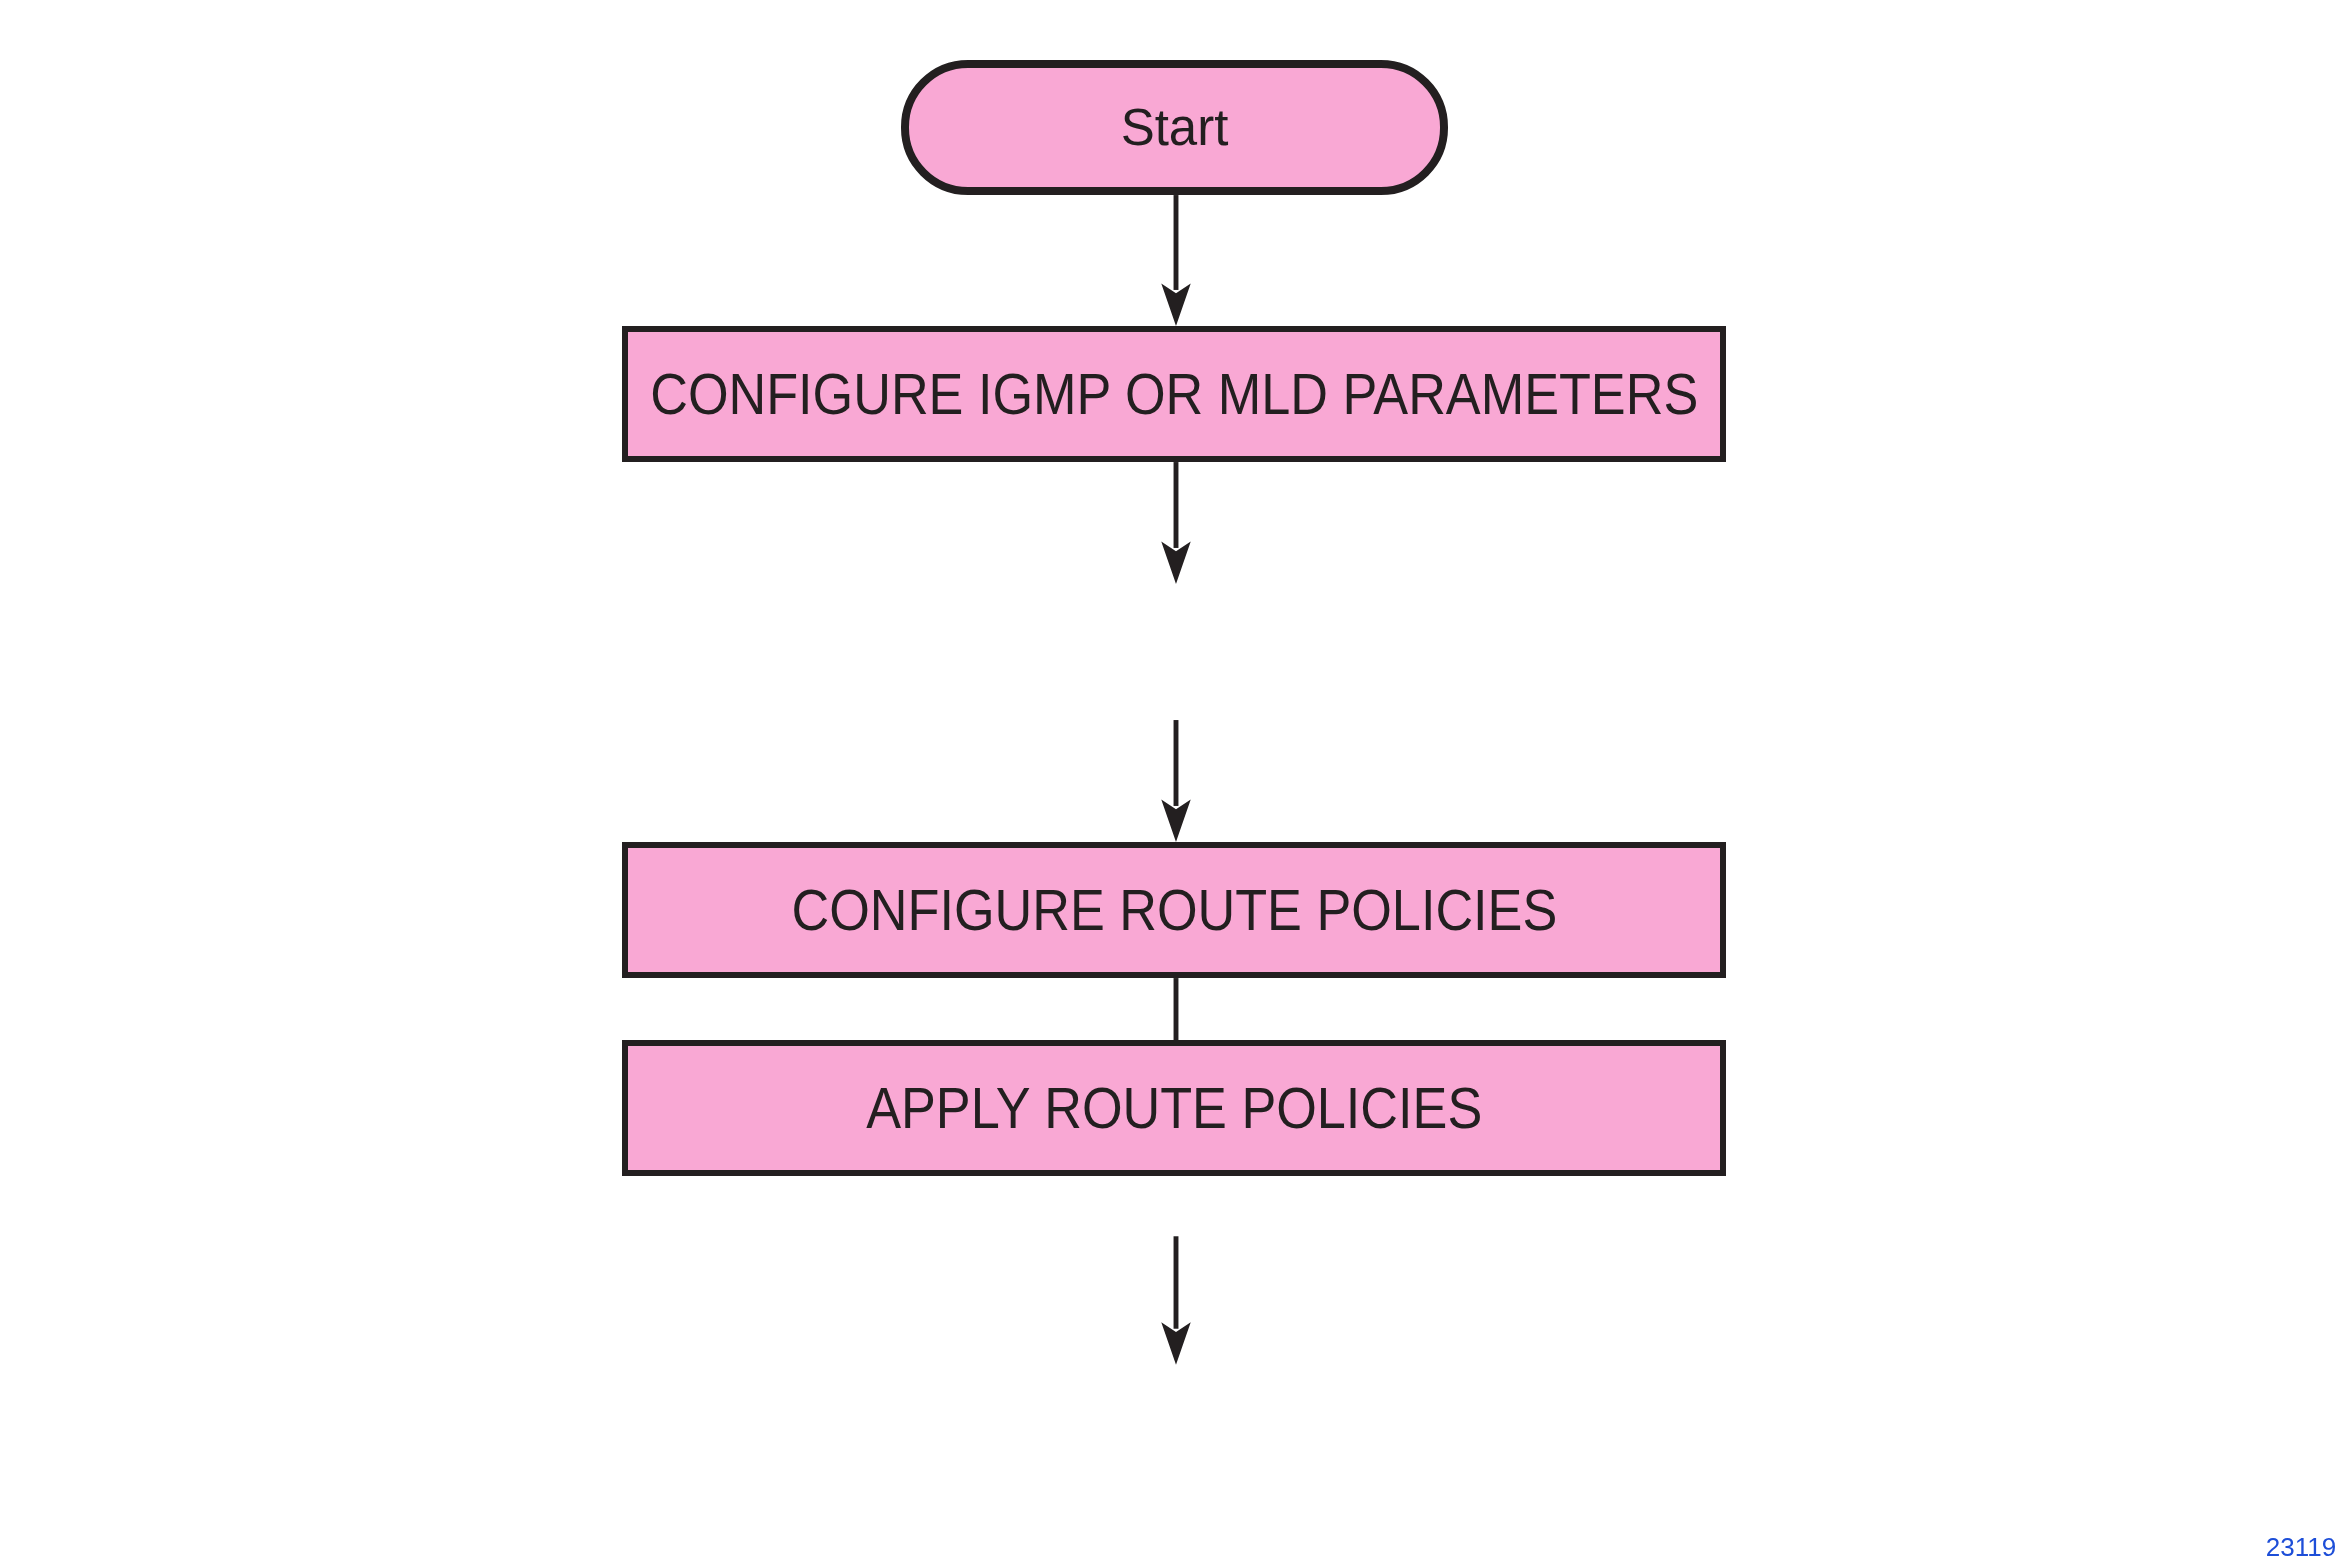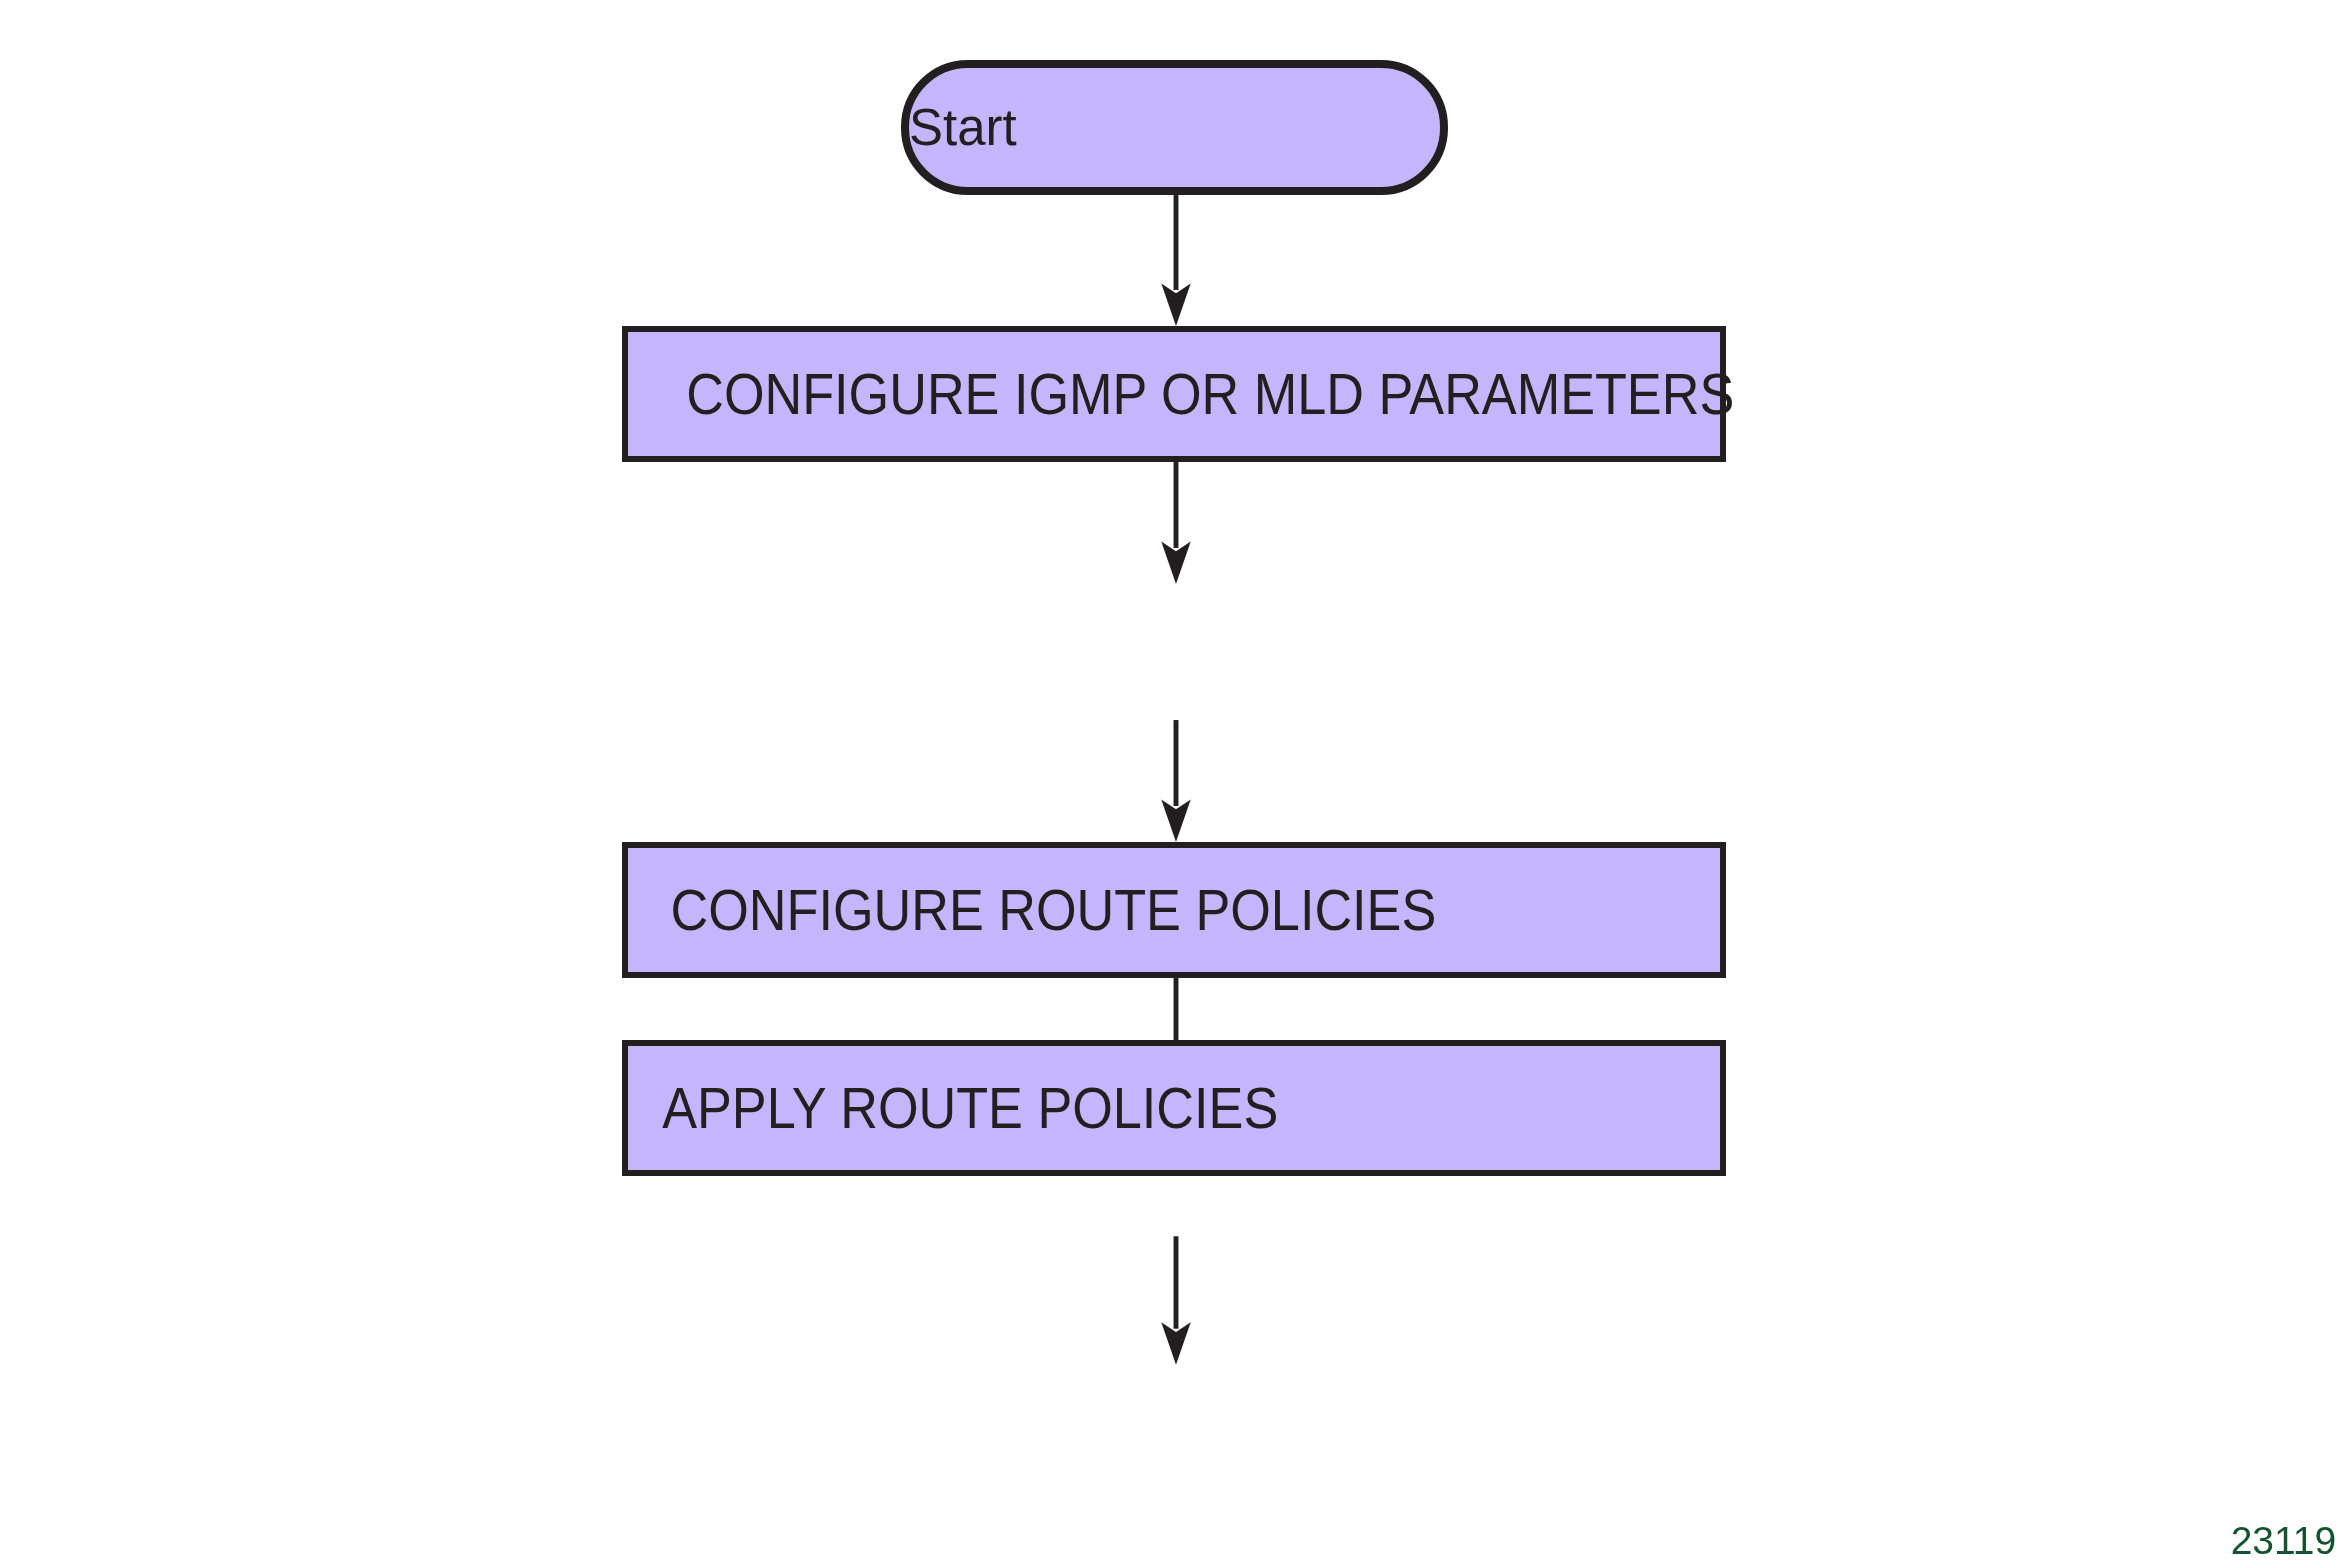--- a/index.html
+++ b/index.html
@@ -13,24 +13,24 @@
   }
   .canvas {
     position: absolute;
     left: 0; top: 0;
     width: 2342px; height: 1567px;
     background: #ffffff;
   }
   .node {
     position: absolute;
     box-sizing: border-box;
-    background: #c4b5fd;
+    background: #f9a8d4;
     display: flex;
     align-items: center;
-    justify-content: flex-start;
+    justify-content: center;
     color: #231f20;
   }
   .terminator {
     left: 901px;
     width: 547px;
     height: 135px;
     border: 8.2px solid #231f20;
     border-radius: 67px;
   }
   .process {
@@ -67,23 +67,23 @@
   }
   .arrow-1 { top: 195px;  height: 131px; }
   .arrow-2 { top: 462px;  height: 122px; }
   .arrow-3 { top: 720px;  height: 122px; }
   .arrow-4 { top: 978px; height: 122px; }
   .arrow-5 { top: 1236px; height: 129px; }
   .figure-number {
     position: absolute;
     right: 5.8px;
     bottom: 7.4px;
-    font-size: 39px;
+    font-size: 26px;
     line-height: 1;
-    color: #14532d;
+    color: #1d4ed8;
   }
 </style>
 </head>
 <body>
 
 <div class="canvas">
 
   <div class="node terminator node-start">
     <span class="label terminator-label">Start</span>
   </div>

